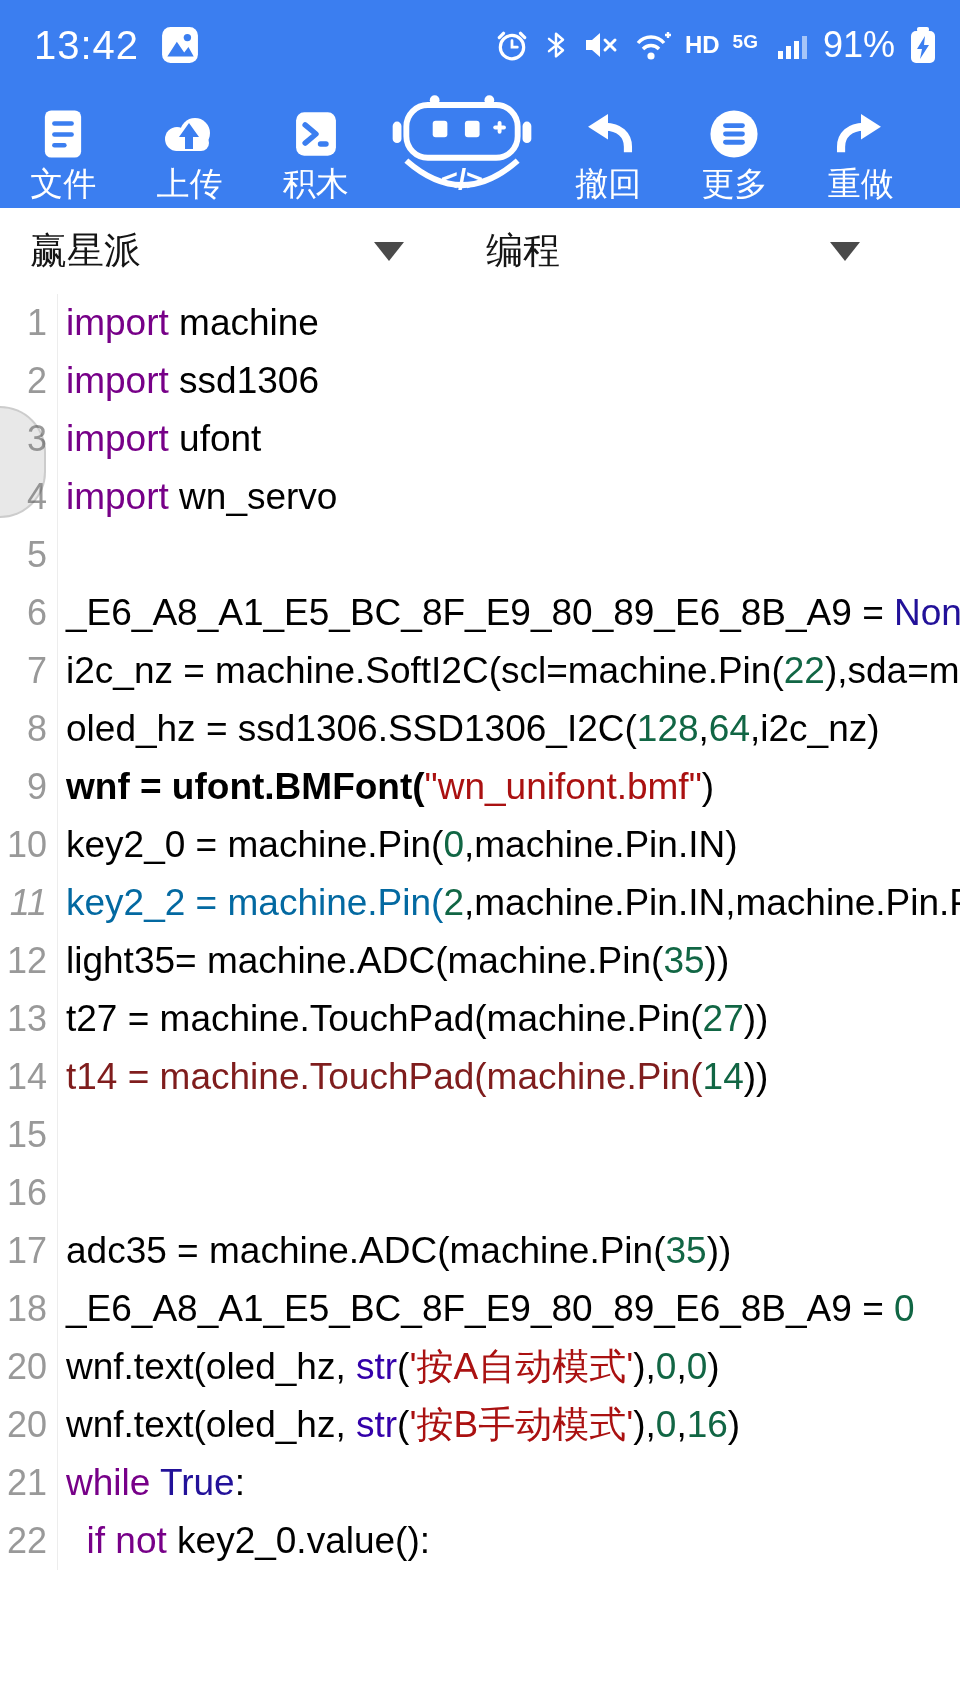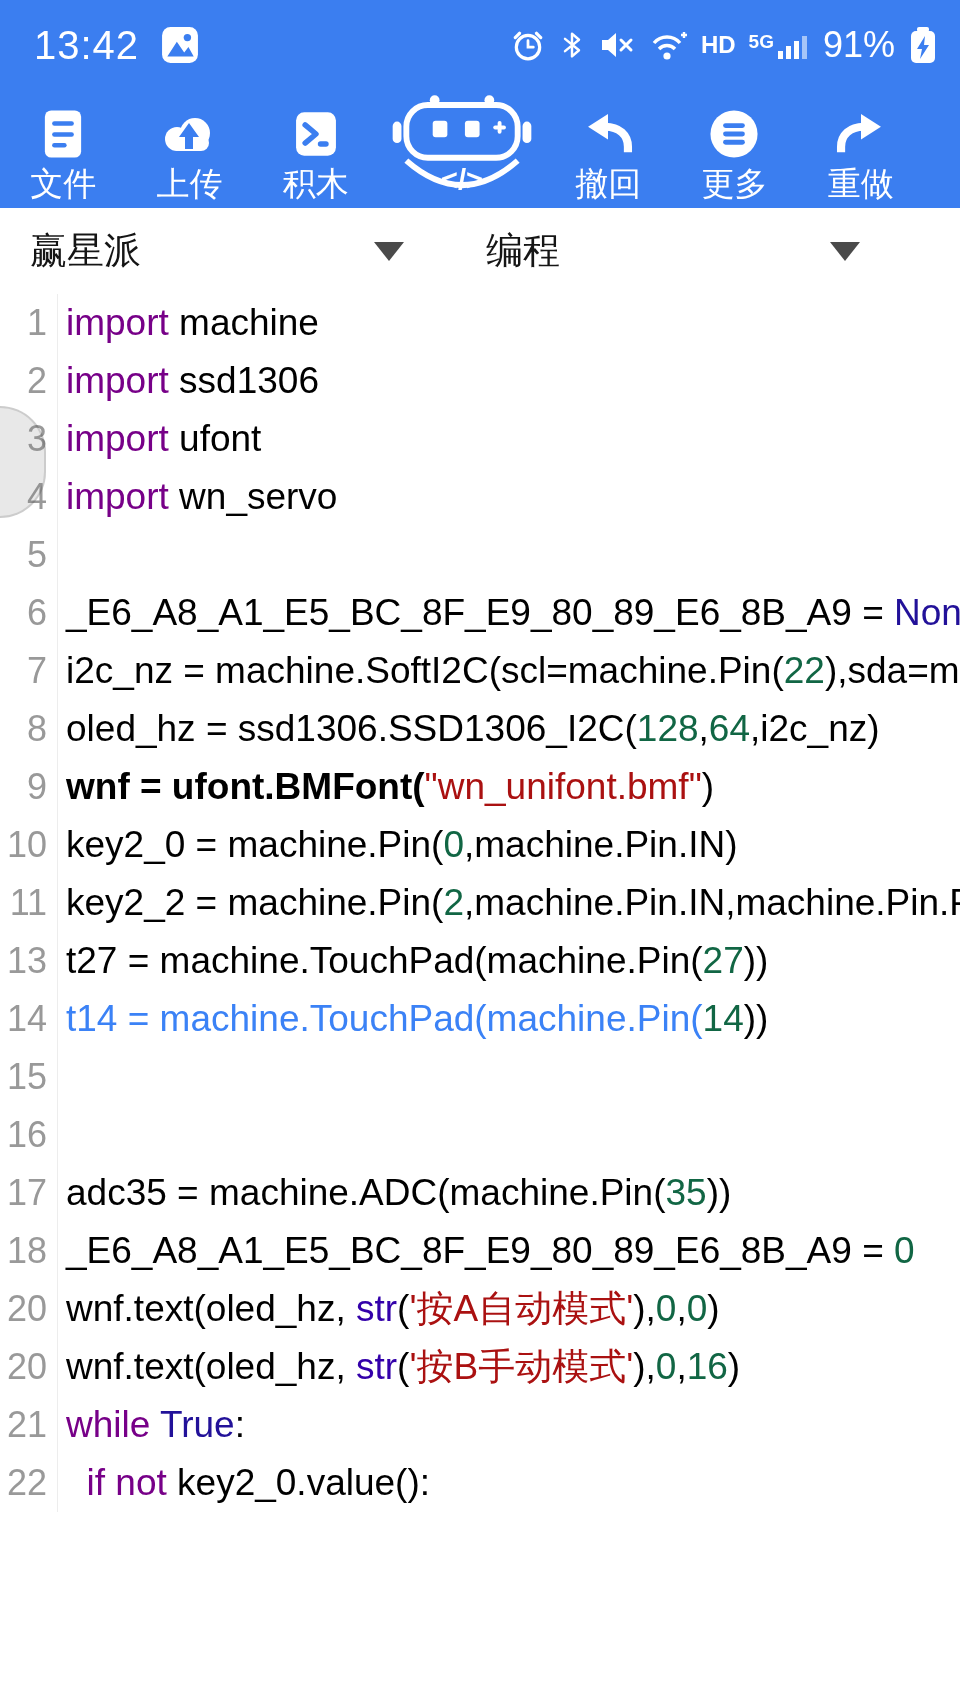--- a/index.html
+++ b/index.html
@@ -9,21 +9,21 @@
 
   
   .statusbar { height:90px; background:var(--hdr); color:#fff;
                display:flex; align-items:center; justify-content:space-between;
                padding:0 22px 0 34px; }
   .sb-left { display:flex; align-items:center; gap:22px; }
   .sb-time { font-size:40px; font-weight:500; letter-spacing:1px; }
   .sb-right { display:flex; align-items:center; gap:13px; }
   .sb-text { font-size:24px; font-weight:bold; }
   .sb-pct  { font-size:36px; }
-  .sig { display:flex; align-items:flex-end; gap:2px; }
+  .sig { display:flex; align-items:flex-end; gap:18px; }
   .sig .sb-super { font-size:19px; font-weight:bold; align-self:flex-start; margin-top:2px; }
 
   
   .wf { fill:#fff; } .ws { stroke:#fff; fill:none; }
   .bf { fill:var(--hdr); } .bs { stroke:var(--hdr); fill:none; }
 
   
   .toolbar { height:118px; background:var(--hdr); display:flex; align-items:flex-end;
              padding:0 36px 6px 0; }
   .tb-item { flex:1; display:flex; flex-direction:column; align-items:center;
@@ -221,30 +221,34 @@
         </div>
         <div class="code-line">
           <span class="gutter-num" style="color: rgb(153, 153, 153);">9</span>
           <span class="line-content"><span style="color: rgb(0, 0, 0); font-weight: bold;">wnf = ufont.BMFont(</span><span style="color: rgb(170, 17, 17);">"wn_unifont.bmf"</span><span style="color: rgb(0, 0, 0);">)</span></span>
         </div>
         <div class="code-line">
           <span class="gutter-num" style="color: rgb(153, 153, 153);">10</span>
           <span class="line-content"><span style="color: rgb(0, 0, 0);">key2_0 = machine.Pin(</span><span style="color: rgb(17, 102, 68);">0</span><span style="color: rgb(0, 0, 0);">,machine.Pin.IN)</span></span>
         </div>
         <div class="code-line">
-          <span class="gutter-num" style="color: rgb(153, 153, 153);">11</span>
-          <span class="line-content"><span style="color: #000000;">key2_2 = machine.Pin(</span><span style="color: rgb(17, 102, 68);">2</span><span style="color: rgb(0, 0, 0);">,machine.Pin.IN,machine.Pin.PULL_UP)</span></span>
+          <span class="gutter-num" style="color: rgb(153, 153, 153); font-style: italic;">11</span>
+          <span class="line-content"><span style="color: #0369a1;">key2_2 = machine.Pin(</span><span style="color: rgb(17, 102, 68);">2</span><span style="color: rgb(0, 0, 0);">,machine.Pin.IN,machine.Pin.PULL_UP)</span></span>
+        </div>
+        <div class="code-line">
+          <span class="gutter-num" style="color: rgb(153, 153, 153);">12</span>
+          <span class="line-content"><span style="color: rgb(0, 0, 0);">light35= machine.ADC(machine.Pin(</span><span style="color: rgb(17, 102, 68);">35</span><span style="color: rgb(0, 0, 0);">))</span></span>
         </div>
         <div class="code-line">
           <span class="gutter-num" style="color: rgb(153, 153, 153);">13</span>
           <span class="line-content"><span style="color: rgb(0, 0, 0);">t27 = machine.TouchPad(machine.Pin(</span><span style="color: rgb(17, 102, 68);">27</span><span style="color: rgb(0, 0, 0);">))</span></span>
         </div>
         <div class="code-line">
           <span class="gutter-num" style="color: rgb(153, 153, 153);">14</span>
-          <span class="line-content"><span style="color: #3b82f6;">t14 = machine.TouchPad(machine.Pin(</span><span style="color: rgb(17, 102, 68);">14</span><span style="color: rgb(0, 0, 0);">))</span></span>
+          <span class="line-content"><span style="color: #7f1d1d;">t14 = machine.TouchPad(machine.Pin(</span><span style="color: rgb(17, 102, 68);">14</span><span style="color: rgb(0, 0, 0);">))</span></span>
         </div>
         <div class="code-line">
           <span class="gutter-num" style="color: rgb(153, 153, 153);">15</span>
           <span class="line-content"></span>
         </div>
         <div class="code-line">
           <span class="gutter-num" style="color: rgb(153, 153, 153);">16</span>
           <span class="line-content"></span>
         </div>
         <div class="code-line">

